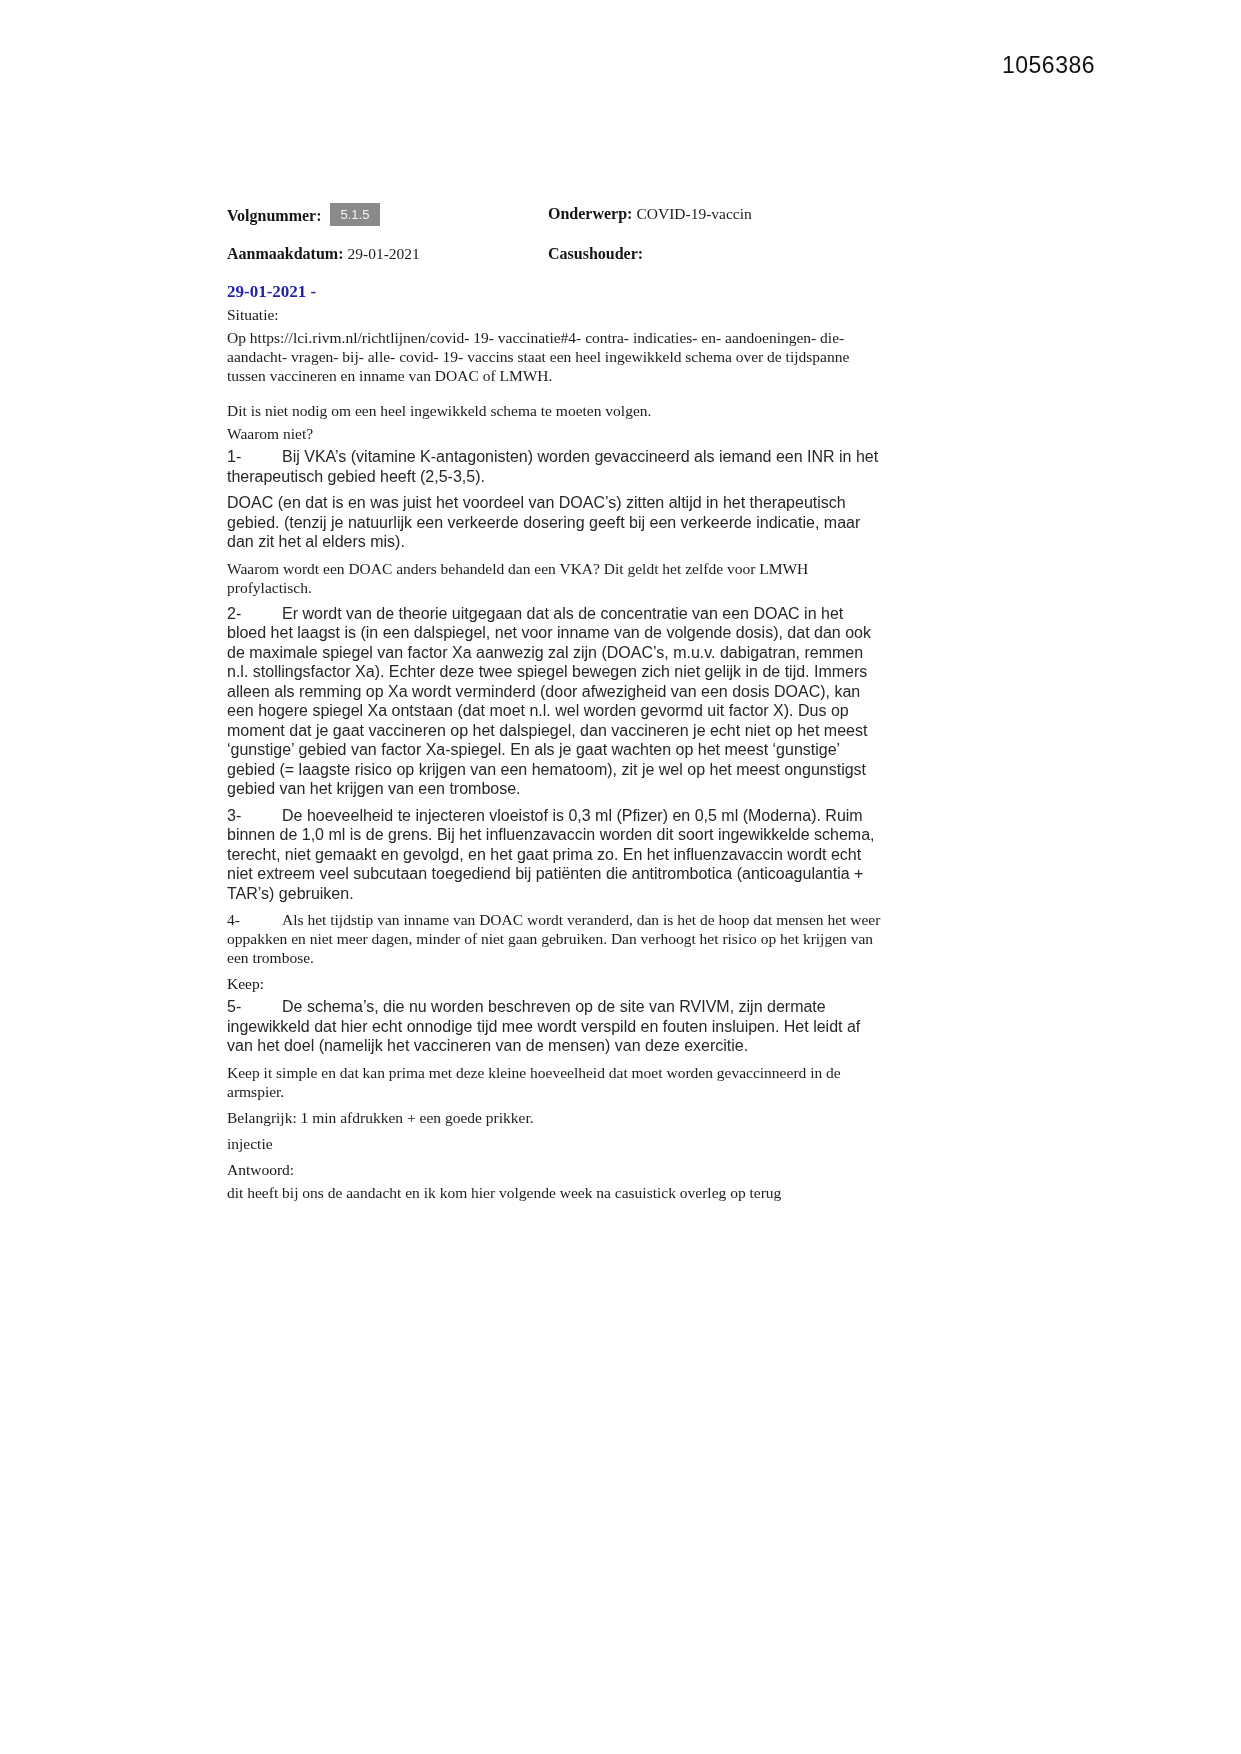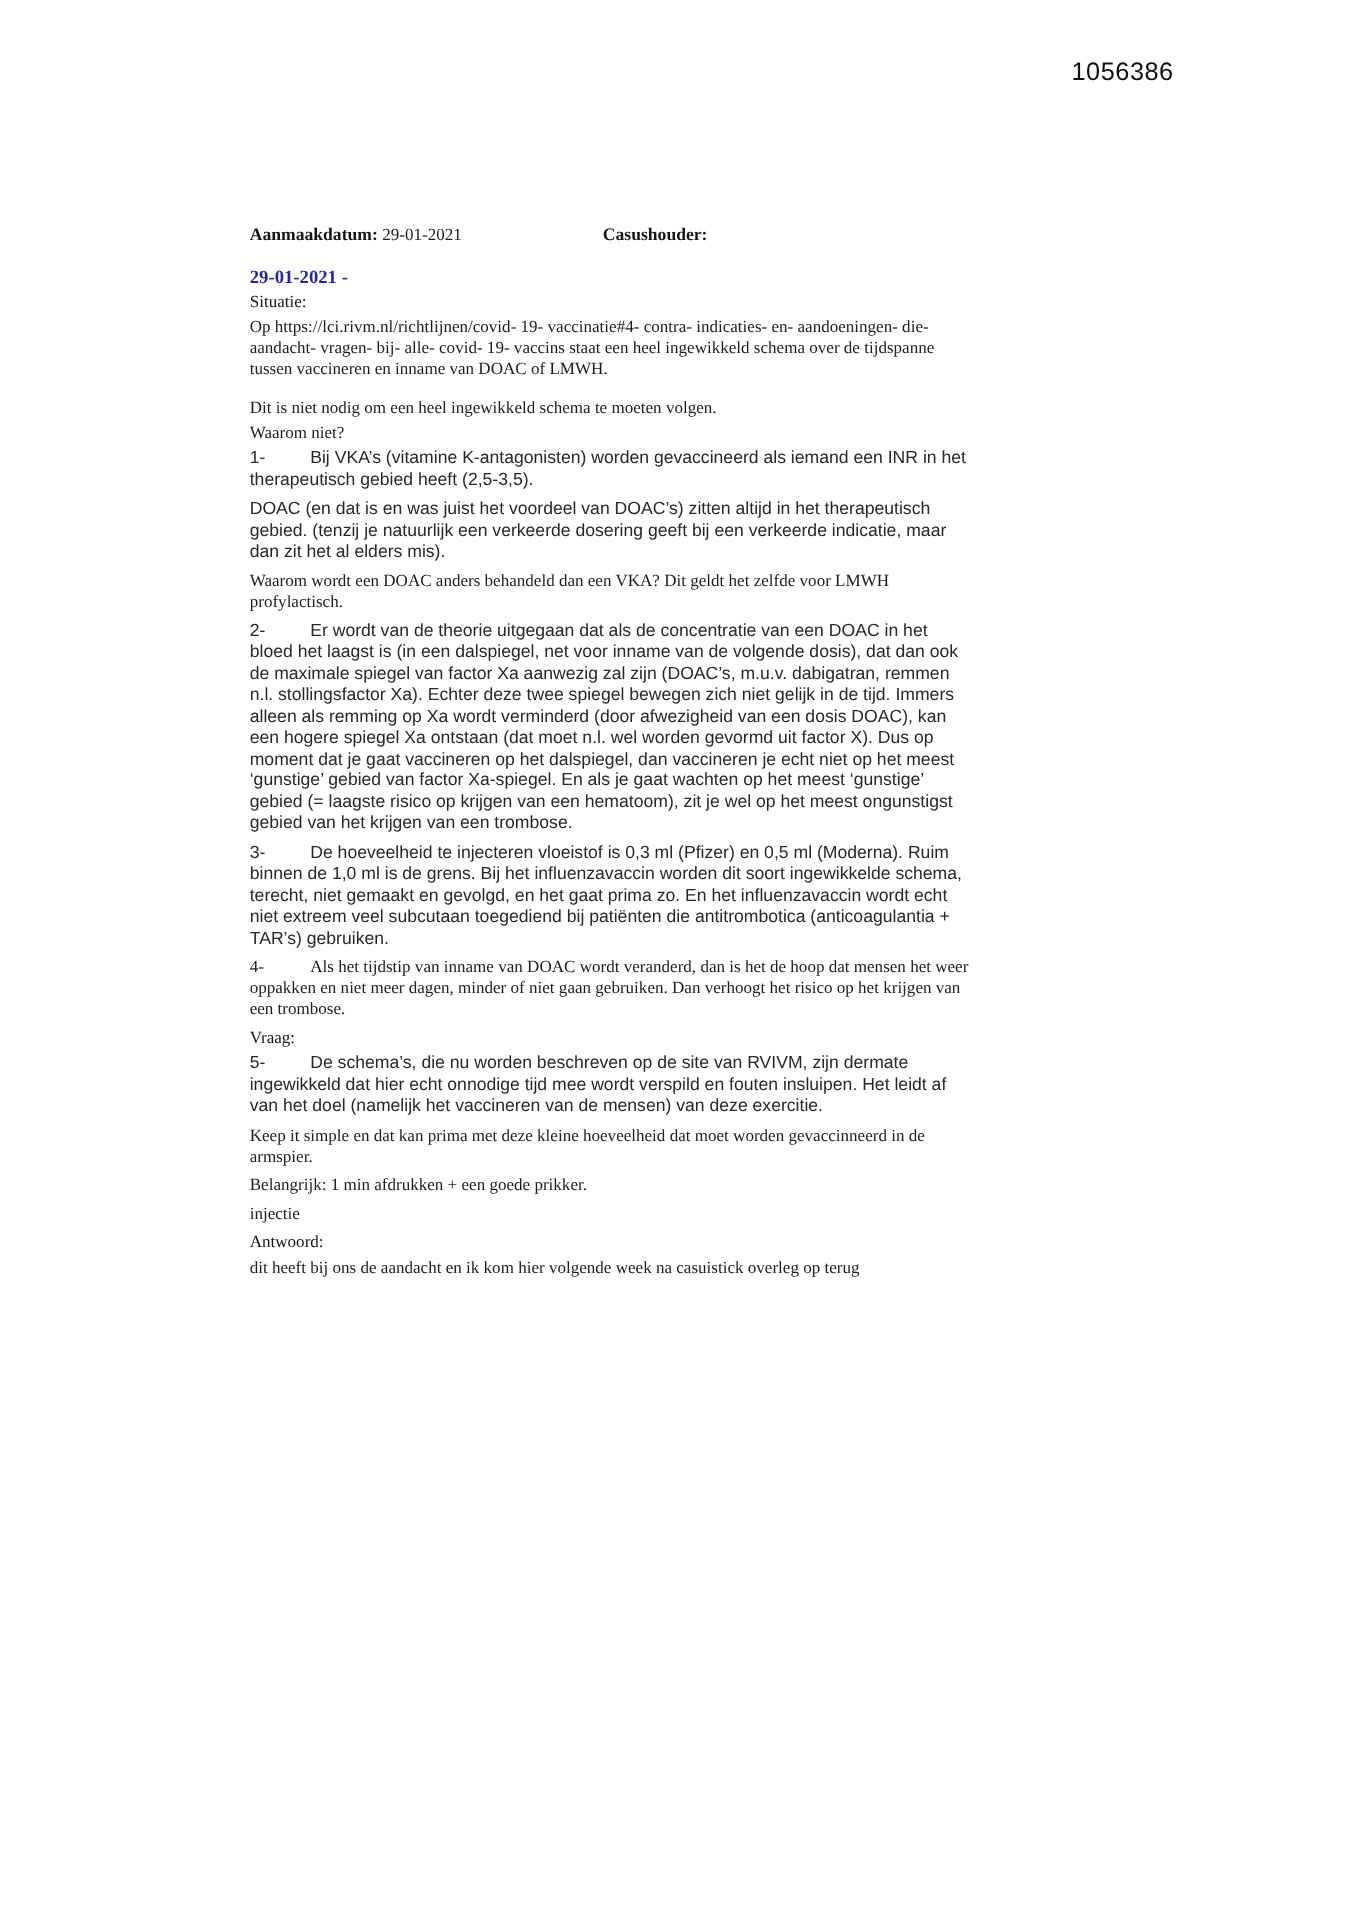--- a/index.html
+++ b/index.html
@@ -8,21 +8,21 @@
     width: 1241px;
     height: 1754px;
     position: relative;
     font-family: "Liberation Serif", serif;
     color: #1c1c1c;
     overflow: hidden;
   }
   .doc-number {
     position: absolute;
     top: 52px;
-    left: 974px;
+    left: 1002px;
     font-family: "Liberation Sans", sans-serif;
     font-size: 23px;
     color: #111111;
     letter-spacing: 0.5px;
   }
   .content {
     position: absolute;
     left: 227px;
     top: 203px;
     width: 658px;
@@ -87,20 +87,29 @@
 </head>
 <body>
 
 <div class="doc-number">1056386</div>
 
 <div class="content">
 
   <div class="meta">
     <div class="meta-row">
       <div>
+        <span class="meta-label">Volgnummer:</span><span class="badge">5.1.5</span>
+      </div>
+      <div>
+        <span class="meta-label">Onderwerp:</span>
+        <span class="meta-value">COVID-19-vaccin</span>
+      </div>
+    </div>
+    <div class="meta-row">
+      <div>
         <span class="meta-label">Aanmaakdatum:</span>
         <span class="meta-value">29-01-2021</span>
       </div>
       <div>
         <span class="meta-label">Casushouder:</span>
         <span class="meta-value"></span>
       </div>
     </div>
   </div>
 
@@ -119,21 +128,21 @@
   <p class="para sans"><span>DOAC (en dat is en was juist het voordeel van DOAC’s) zitten altijd in het therapeutisch gebied. (tenzij je natuurlijk een verkeerde dosering geeft bij een verkeerde indicatie, maar dan zit het al elders mis).</span></p>
 
   <p class="para"><span>Waarom wordt een DOAC anders behandeld dan een VKA? Dit geldt het zelfde voor LMWH profylactisch.</span></p>
 
   <p class="para sans"><span class="num">2-</span><span>Er wordt van de theorie uitgegaan dat als de concentratie van een DOAC in het bloed het laagst is (in een dalspiegel, net voor inname van de volgende dosis), dat dan ook de maximale spiegel van factor Xa aanwezig zal zijn (DOAC’s, m.u.v. dabigatran, remmen n.l. stollingsfactor Xa).  Echter deze twee spiegel bewegen zich niet gelijk in de tijd. Immers alleen als remming op Xa wordt verminderd (door afwezigheid van een dosis DOAC), kan een hogere spiegel Xa ontstaan (dat moet n.l. wel worden gevormd uit factor X). Dus op moment dat je gaat vaccineren op het dalspiegel, dan vaccineren je echt niet op het meest ‘gunstige’ gebied van factor Xa-spiegel. En als je gaat wachten op het meest ‘gunstige’ gebied (= laagste risico op krijgen van een hematoom), zit je wel op het meest ongunstigst gebied van het krijgen van een trombose.</span></p>
 
   <p class="para sans"><span class="num">3-</span><span>De hoeveelheid te injecteren vloeistof is 0,3 ml (Pfizer) en 0,5 ml (Moderna). Ruim binnen de 1,0 ml is de grens. Bij het influenzavaccin worden dit soort ingewikkelde schema, terecht, niet gemaakt en gevolgd, en het gaat prima zo. En het influenzavaccin wordt echt niet extreem veel subcutaan toegediend bij patiënten die antitrombotica (anticoagulantia + TAR’s) gebruiken.</span></p>
 
   <p class="para"><span class="num">4-</span><span>Als het tijdstip van inname van DOAC wordt veranderd, dan is het de hoop dat mensen het weer oppakken en niet meer dagen, minder of niet gaan gebruiken. Dan verhoogt het risico op het krijgen van een trombose.</span></p>
 
-  <h3 class="section-heading">Vraag:</h3>
+  <h3 class="section-heading">Keep:</h3>
 
   <p class="para sans"><span class="num">5-</span><span>De schema’s, die nu worden beschreven op de site van RVIVM, zijn dermate ingewikkeld dat hier echt onnodige tijd mee wordt verspild en fouten insluipen. Het leidt af van het doel (namelijk het vaccineren van de mensen) van deze exercitie.</span></p>
 
   <p class="para"><span>Keep it simple en dat kan prima met deze kleine hoeveelheid dat moet worden gevaccinneerd in de armspier.</span></p>
 
   <p class="para"><span>Belangrijk: 1 min afdrukken + een goede prikker.</span></p>
 
   <p class="para"><span>injectie</span></p>
 
   <h3 class="section-heading">Antwoord:</h3>

